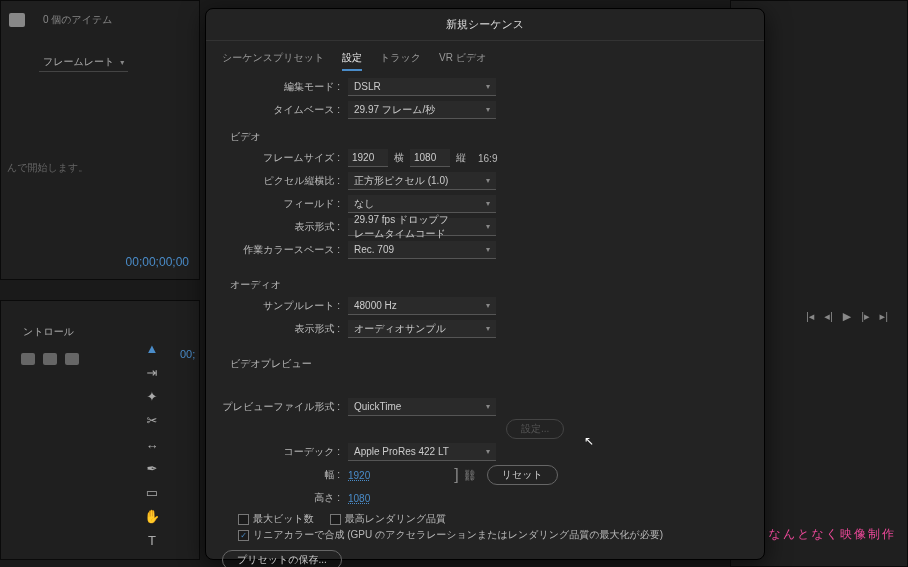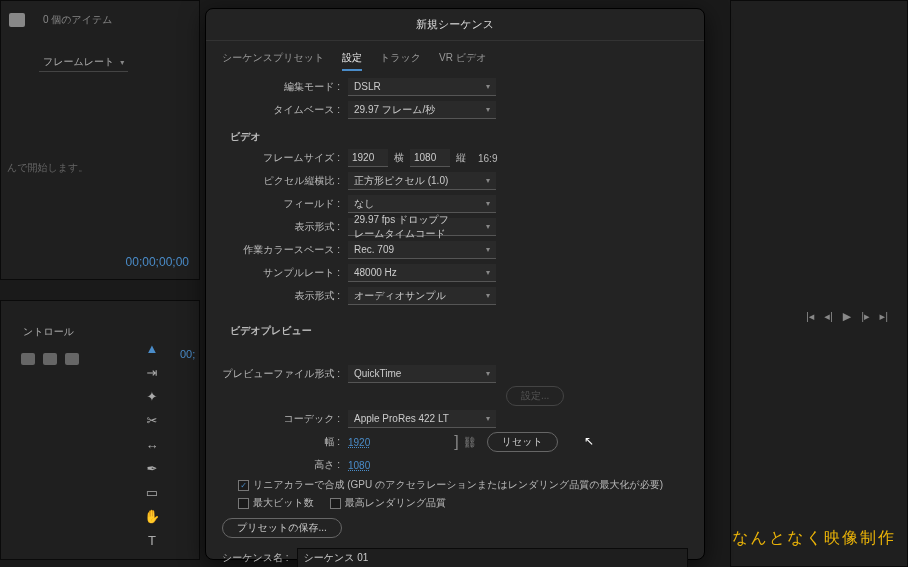--- a/index.html
+++ b/index.html
@@ -12,45 +12,45 @@
 .framerate-dd { display: inline-flex; align-items: center; gap: 4px; color: #aaa; font-size: 10px; margin-top: 22px; margin-left: 30px; border-bottom: 1px solid #444; padding: 2px 4px; }
 .timecode { position: absolute; right: 10px; bottom: 10px; color: #4a8cc9; font-size: 12px; }
 .panel-title { font-size: 10px; color: #aaa; padding: 4px 2px; }
 .small-icons { display: flex; gap: 8px; margin-top: 10px; }
 .small-icon { width: 14px; height: 12px; background: #666; border-radius: 2px; }
 .tool-col { position: absolute; left: 140px; top: 340px; width: 24px; display: flex; flex-direction: column; gap: 8px; align-items: center; }
 .tool { width: 16px; height: 16px; color: #aaa; display: flex; align-items: center; justify-content: center; font-size: 13px; }
 .src-tc { position: absolute; left: 180px; top: 348px; color: #4a8cc9; font-size: 11px; }
 .src-label { position: absolute; left: 206px; top: 332px; color: #888; font-size: 10px; }
 .transport { position: absolute; right: 20px; top: 310px; display: flex; gap: 10px; color: #888; font-size: 11px; }
-.dialog { position: absolute; left: 205px; top: 8px; width: 500px; height: 552px; background: #232323; border: 1px solid #000; box-shadow: 0 6px 24px rgba(0,0,0,.6); border-radius: 8px; }
+.dialog { position: absolute; left: 205px; top: 8px; width: 560px; height: 552px; background: #232323; border: 1px solid #000; box-shadow: 0 6px 24px rgba(0,0,0,.6); border-radius: 8px; }
 .dlg-title { text-align: center; padding: 8px 0; font-size: 11px; color: #ddd; border-bottom: 1px solid #333; }
 .tabs { display: flex; gap: 18px; padding: 10px 16px 0; font-size: 10px; color: #999; }
 .tab { padding-bottom: 4px; cursor: pointer; }
 .tab.active { color: #eee; border-bottom: 2px solid #4a8cc9; }
 .form { padding: 6px 16px 0; }
 .row { display: flex; align-items: center; margin-bottom: 3px; min-height: 20px; }
 .label { width: 126px; text-align: right; padding-right: 8px; font-size: 10px; color: #bbb; }
 .select { flex: 0 0 148px; height: 18px; background: #2a2a2a; border: none; border-bottom: 1px solid #555; color: #ccc; font-size: 10px; padding: 0 6px; display: flex; align-items: center; justify-content: space-between; cursor: pointer; }
 .select.wide { flex: 0 0 148px; gap: 36px; }
 .select .chev { color: #888; font-size: 8px; }
-.section-h { font-size: 10px; color: #bbb; margin: 10px 0 4px 8px; font-weight: bold; }
+.section-h { font-size: 10px; color: #bbb; margin: 10px 0 4px 8px; }
 .num-input { width: 40px; height: 18px; background: #2a2a2a; border: none; border-bottom: 1px solid #555; color: #ccc; font-size: 10px; padding: 0 4px; text-align: left; }
 .num-link { color: #4a8cc9; font-size: 10px; text-decoration: underline dotted; cursor: pointer; }
 .inline-lbl { font-size: 10px; color: #bbb; margin: 0 6px; }
 .chk { width: 11px; height: 11px; border: 1px solid #777; background: #1a1a1a; display: inline-flex; align-items: center; justify-content: center; font-size: 8px; color: #4a8cc9; }
 .chk.checked::after { content: "✓"; }
 .btn { height: 20px; padding: 0 14px; border-radius: 10px; border: 1px solid #666; background: transparent; color: #ccc; font-size: 10px; cursor: pointer; display: inline-flex; align-items: center; }
 .btn.disabled { color: #555; border-color: #444; cursor: default; margin-top: 44px; }
 .preset-save { margin: 8px 0 4px 16px; }
 .seq-name-row { display: flex; align-items: center; padding: 6px 16px; gap: 8px; }
 .seq-name-input { flex: 1; height: 20px; background: #1e1e1e; border: 1px solid #0a0a0a; color: #ccc; font-size: 10px; padding: 0 6px; }
 .bracket { font-size: 16px; color: #888; margin: 0 4px; }
 .link-icon { color: #888; font-size: 11px; margin-right: 10px; }
-.watermark { position: absolute; right: 12px; bottom: 18px; color: #eab308; font-size: 16px; letter-spacing: 2px; pointer-events: none; }
+.watermark { position: absolute; right: 12px; bottom: 24px; color: #ec4899; font-size: 12px; letter-spacing: 2px; pointer-events: none; }
 .folder-icon { width:16px; height:14px; background:#888; display:inline-block; border-radius:2px; margin-right:6px; vertical-align:middle; }
 .chevron-small { font-size: 8px; color: #888; margin-left: 2px; }
 .cursor-icon { position: absolute; left: 584px; top: 434px; font-size: 12px; color: #fff; pointer-events: none; }
 </style>
 </head>
 <body>
 
 <div class="bg-panel bg-top">
   <div style="display:flex;align-items:center;gap:4px">
     <span class="folder-icon"></span>
@@ -155,20 +155,21 @@
         </div>
     </div>
     <div class="row">
       <div class="label">作業カラースペース :</div>
       <div class="select">
           <span>Rec. 709</span>
           <span class="chev">▾</span>
         </div>
     </div>
 
+    <div class="section-h" style="margin-top:18px">オーディオ</div>
     <div class="row">
       <div class="label">サンプルレート :</div>
       <div class="select">
           <span>48000 Hz</span>
           <span class="chev">▾</span>
         </div>
     </div>
     <div class="row">
       <div class="label">表示形式 :</div>
       <div class="select">
@@ -199,34 +200,34 @@
       <span style="flex:0 0 80px"></span>
       <span class="bracket">]</span>
       <span class="link-icon">⛓</span>
       <button class="btn">リセット</button>
     </div>
     <div class="row">
       <div class="label">高さ :</div>
       <span class="num-link">1080</span>
     </div>
 
-    <div style="display:flex;align-items:center;gap:4px;margin:2px 0 2px 16px">
-      <span class="chk checked"></span>
-      <span style="font-size:10px">リニアカラーで合成 (GPU のアクセラレーションまたはレンダリング品質の最大化が必要)</span>
-    </div>
     <div style="display:flex;gap:16px;margin:4px 0 2px 16px">
       <div style="display:flex;align-items:center;gap:4px">
         <span class="chk"></span>
         <span style="font-size:10px">最大ビット数</span>
       </div>
       <div style="display:flex;align-items:center;gap:4px">
         <span class="chk"></span>
         <span style="font-size:10px">最高レンダリング品質</span>
       </div>
     </div>
+    <div style="display:flex;align-items:center;gap:4px;margin:2px 0 2px 16px">
+      <span class="chk checked"></span>
+      <span style="font-size:10px">リニアカラーで合成 (GPU のアクセラレーションまたはレンダリング品質の最大化が必要)</span>
+    </div>
   </div>
 
   <div class="preset-save">
     <button class="btn">プリセットの保存...</button>
   </div>
 
   <div class="seq-name-row">
     <span style="font-size:10px">シーケンス名 :</span>
     <input class="seq-name-input" value="シーケンス 01" style="">
   </div>

